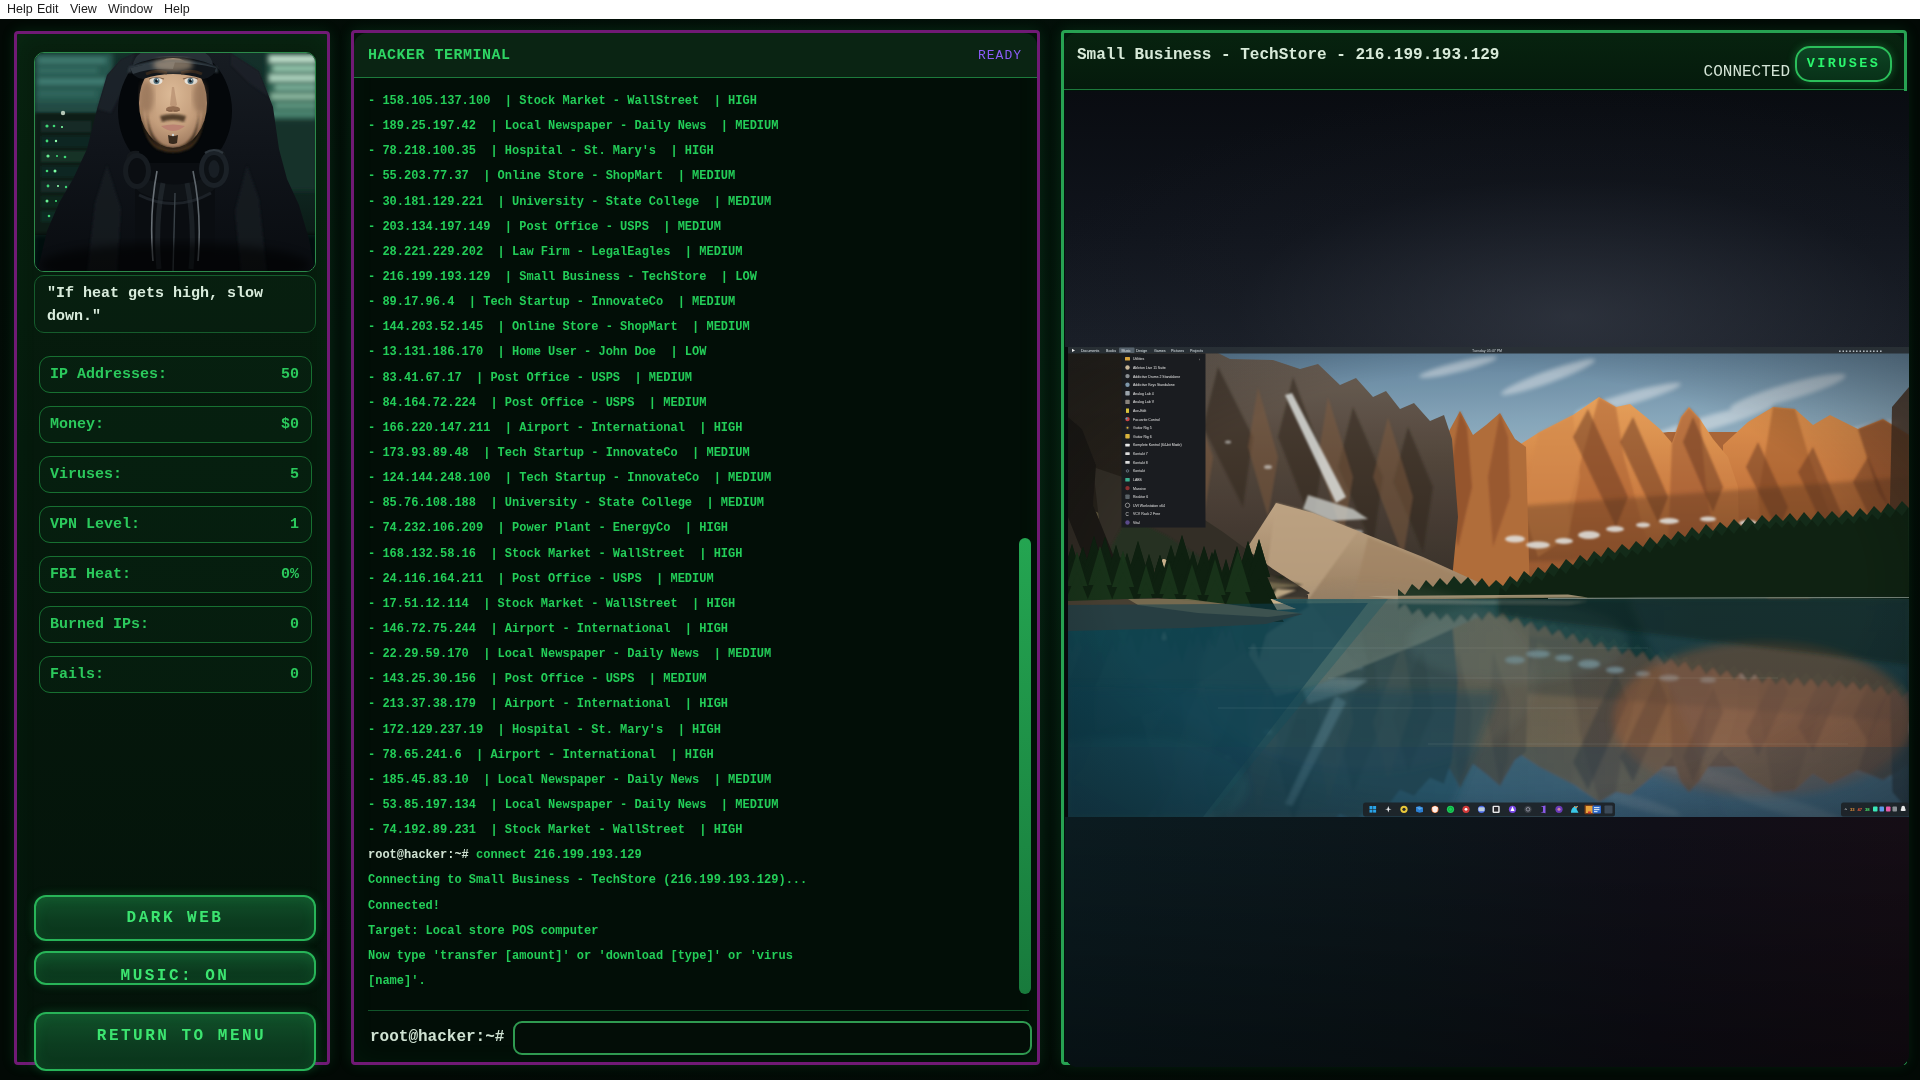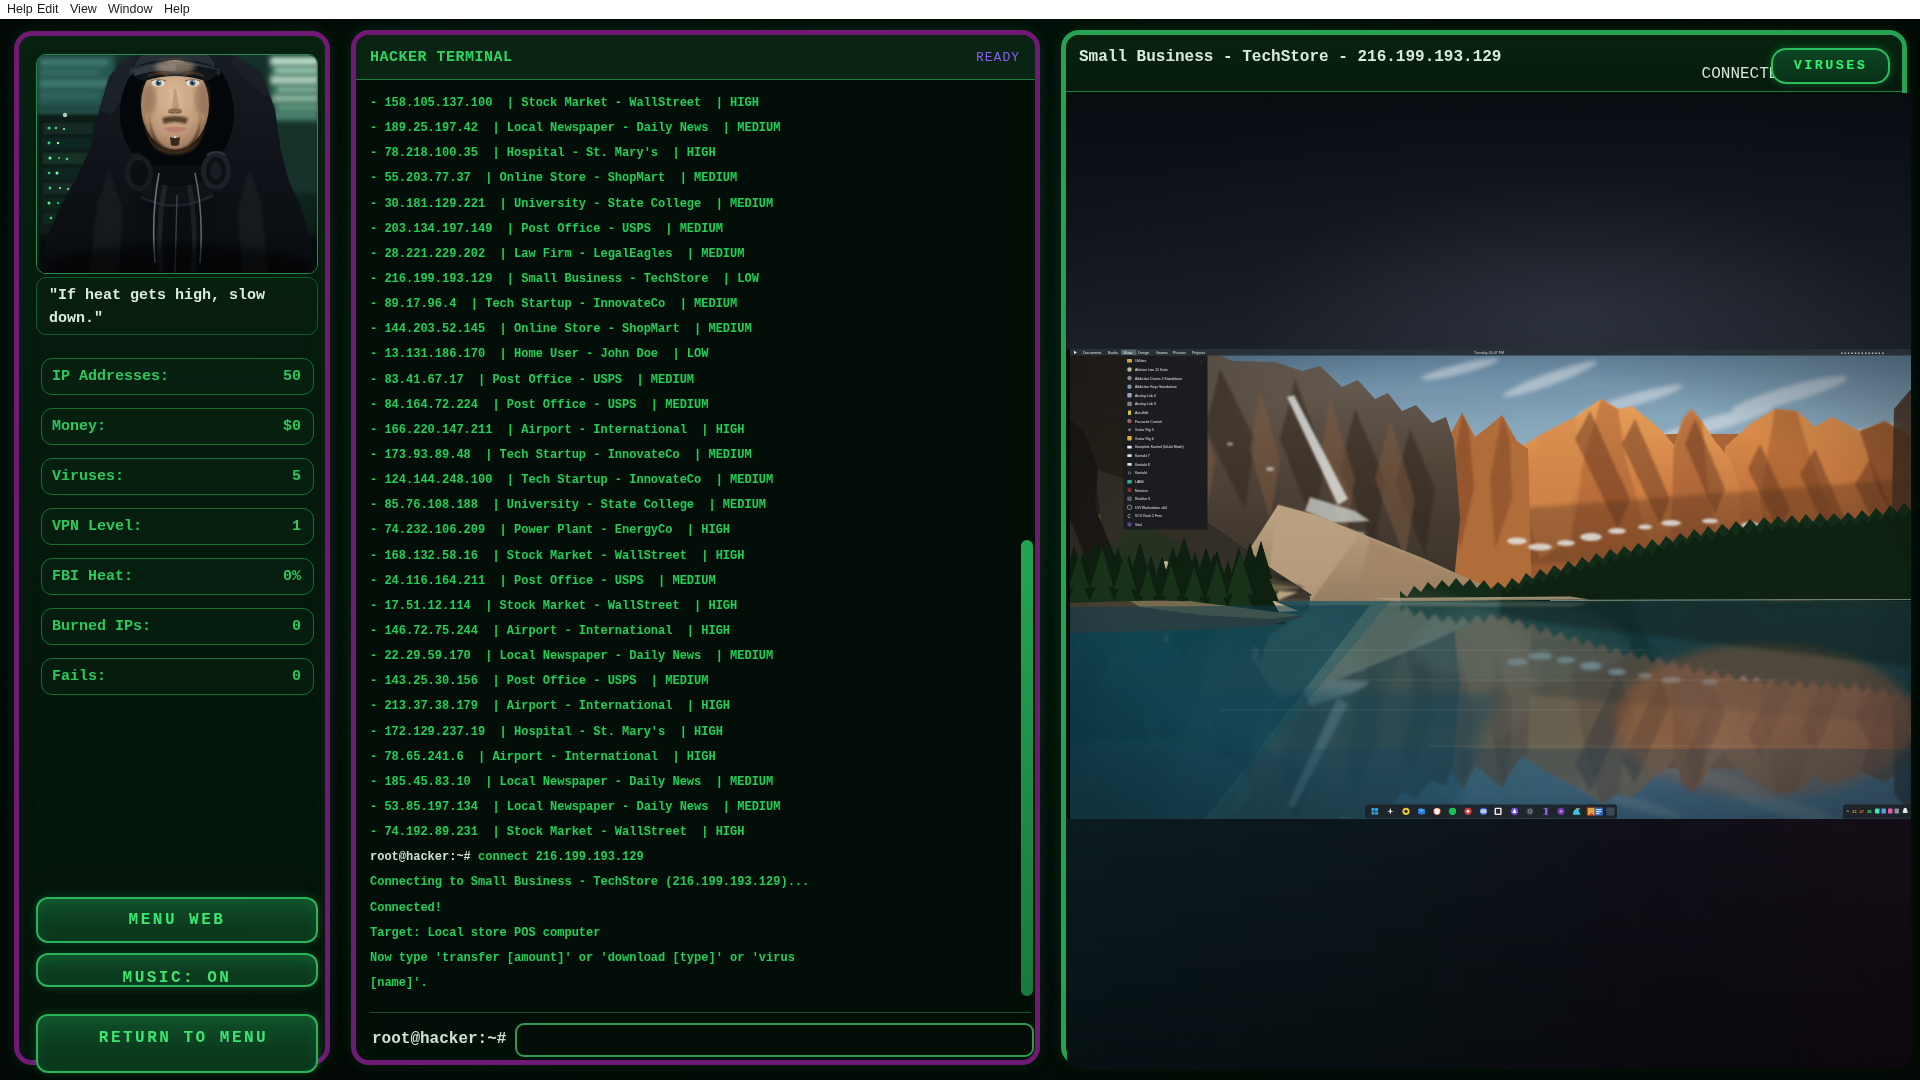--- a/index.html
+++ b/index.html
@@ -3,21 +3,21 @@
 <meta charset="utf-8">
 <style>
 * { margin:0; padding:0; box-sizing:border-box; }
 html,body { width:1920px; height:1080px; overflow:hidden; background:#000; }
 body { font-family:"Liberation Mono", monospace; position:relative;
   background: radial-gradient(1100px 700px at 48% 42%, #04170c 0%, #031009 55%, #020905 100%);
 }
 .menubar { position:absolute; left:0; top:0; width:1920px; height:19px; background:#ffffff;
   font-family:"Liberation Sans", sans-serif; font-size:12.5px; color:#1b1b1b; }
 .menubar span { position:absolute; top:2px; }
-.panel { position:absolute; border:5px solid #701a75; border-radius:18px; background:#041208;
+.panel { position:absolute; border:3px solid #701a75; border-radius:4px; background:#041208;
   box-shadow: 0 0 14px rgba(34,197,94,.14), inset 0 0 24px rgba(34,197,94,.05); }
 #leftp  { left:14px; top:31px; width:316px; height:1034px; background:linear-gradient(180deg,#08200f 0%, #05190c 40%, #04130a 100%); }
 #termp  { left:351px; top:30px; width:689px; height:1035px; background:#020e07; }
 #rightp { left:1061px; top:30px; width:846px; height:1035px; background:#02130a; border-color:#27a252; }
 
 
 #portrait { position:absolute; left:17px; top:18px; width:282px; height:220px; border-radius:10px; border:1px solid #2c8a4a; overflow:hidden; background:#0a1f1a; }
 #quote { position:absolute; left:17px; top:241px; width:282px; height:58px; border:1px solid #155c2c; border-radius:10px;
   color:#d9ecdc; font-size:15px; font-weight:bold; line-height:23px; padding:6px 12px; background:rgba(10,40,22,.25); }
 .stat { position:absolute; left:22px; width:273px; height:37px; border:1px solid #177031; border-radius:11px;
@@ -38,21 +38,21 @@
 #scroll { position:absolute; left:665px; top:505px; width:12px; height:456px; border-radius:6px;
   background:linear-gradient(180deg,#24a551,#187a3c); }
 #tsep { position:absolute; left:14px; top:977px; width:661px; height:1px; background:#11552a; }
 #tprompt { position:absolute; left:16px; top:995px; color:#cfe2d2; font-size:16px; font-weight:bold; }
 #tinput { position:absolute; left:159px; top:988px; width:519px; height:34px; border:2px solid #2f9a50; border-radius:9px; background:#030d07; }
 
 
 #rhead { position:absolute; left:0; top:0; width:100%; height:57px; background:linear-gradient(180deg,#07230f,#051a0c); border-bottom:1px solid #1d7a3c; border-radius:13px 13px 0 0; }
 #rtitle { position:absolute; left:13px; top:13px; color:#d8ead9; font-size:16px; font-weight:bold; letter-spacing:0; }
 #rconn { position:absolute; right:114px; top:18px; color:#d4e4d6; font-size:16px; font-weight:normal; letter-spacing:0;margin-top:12px; }
-#rvir { position:absolute; right:12px; top:13px; width:119px; height:36px; border:2px solid #2bbf5b; border-radius:15px;
+#rvir { position:absolute; right:12px; top:13px; width:97px; height:36px; border:2px solid #2bbf5b; border-radius:15px;
   background:linear-gradient(180deg,#0d4524,#083118); color:#2bf56d; font-size:13.5px; font-weight:bold; letter-spacing:2.4px;
   text-align:center; line-height:32px; box-shadow:0 0 8px rgba(46,240,106,.3); }
 #screen { position:absolute; left:1px; top:58px; width:844px; height:976px; border-radius:0 0 13px 13px; overflow:hidden; background:#07090c; }
 #ptop { position:absolute; left:0; top:0; width:844px; height:256px;
   background: radial-gradient(560px 230px at 60% 88%, rgba(64,70,82,.5) 0%, rgba(30,34,42,.18) 60%, rgba(0,0,0,0) 100%),
   linear-gradient(180deg,#090c11 0%, #10141c 55%, #1a1f28 100%); }
 #pbot { position:absolute; left:0; top:726px; width:844px; height:250px;
   background: linear-gradient(180deg, rgba(0,0,0,0) 0%, rgba(0,0,0,.38) 100%),
   linear-gradient(90deg,#0b1b20 0%, #0c161b 40%, #100f18 70%, #150d15 100%); }
 #desktop { position:absolute; left:3px; top:256px; width:841px; height:470px; }
@@ -238,21 +238,21 @@
       <i>0%</i>
     </div>
   <div class="stat" style="top:572px">
       <b>Burned IPs:</b>
       <i>0</i>
     </div>
   <div class="stat" style="top:622px">
       <b>Fails:</b>
       <i>0</i>
     </div>
-  <div class="gbtn" style="top:861px; height:46px; line-height:42px;">MENU WEB</div>
+  <div class="gbtn" style="top:861px; height:46px; line-height:42px;">DARK WEB</div>
   <div class="gbtn" style="top:917px; height:34px; line-height:46px;">MUSIC: ON</div>
   <div class="gbtn" style="top:978px; height:59px; line-height:45px;padding-left:13px;">RETURN TO MENU</div>
 </div>
 
 <div id="termp" class="panel">
   <div id="thead">
       <span class="tl">HACKER TERMINAL</span>
       <span class="tr">READY</span>
     </div>
   <div id="tbody">- 158.105.137.100  | Stock Market - WallStreet  | HIGH

